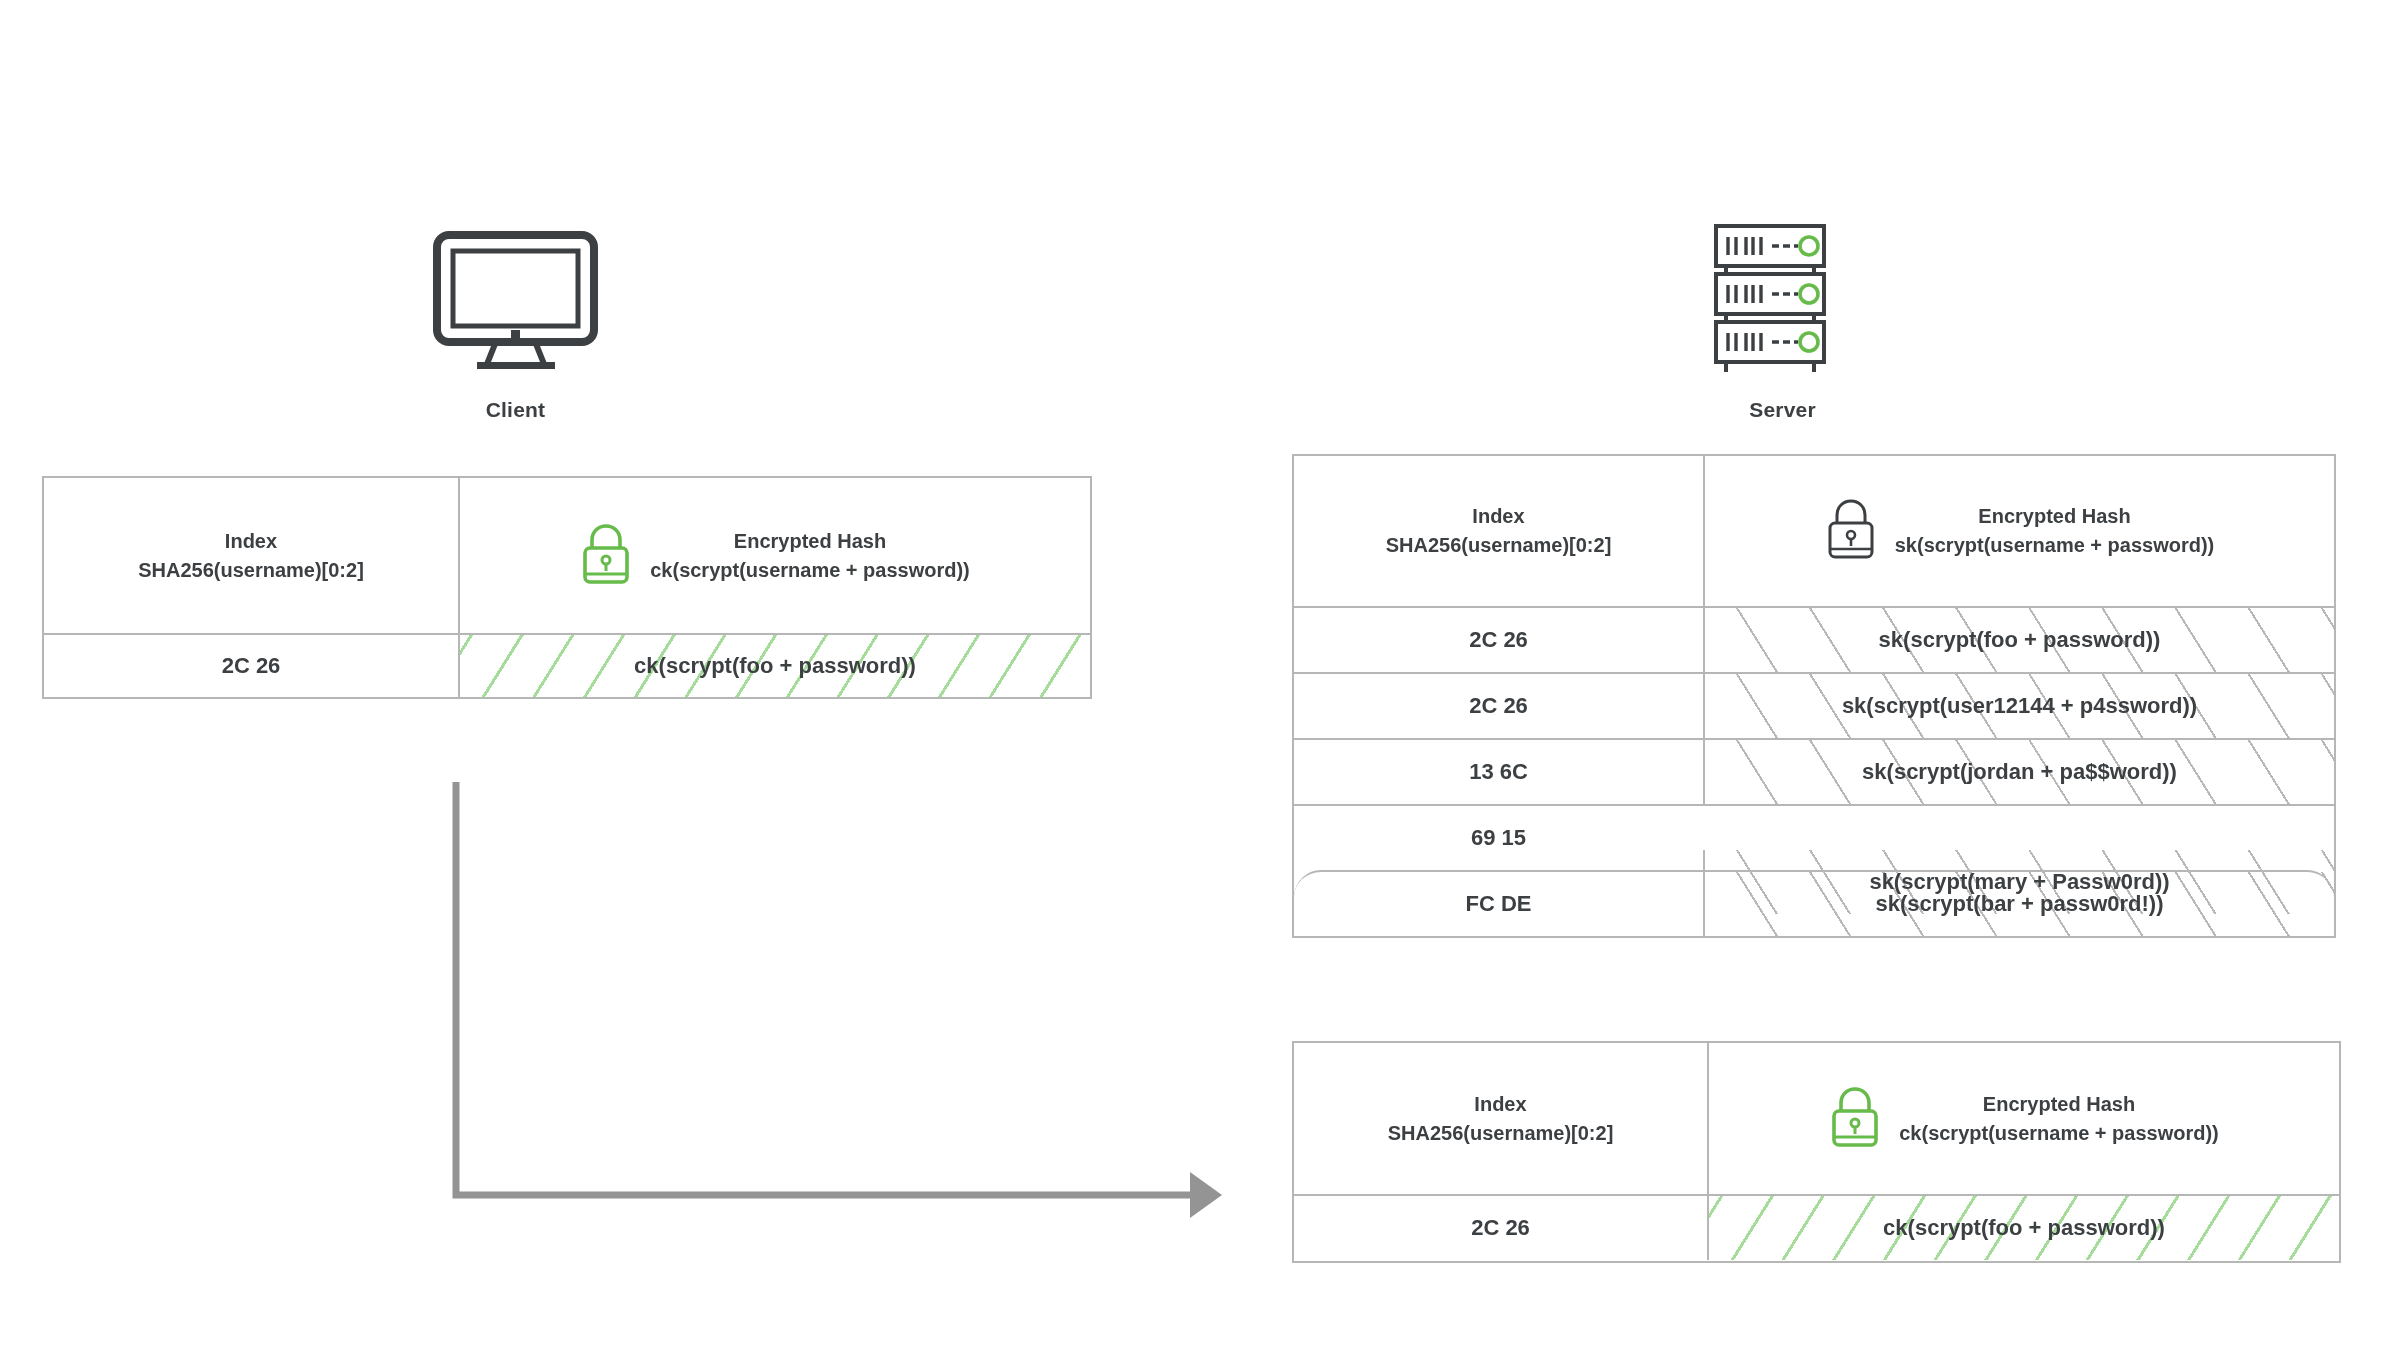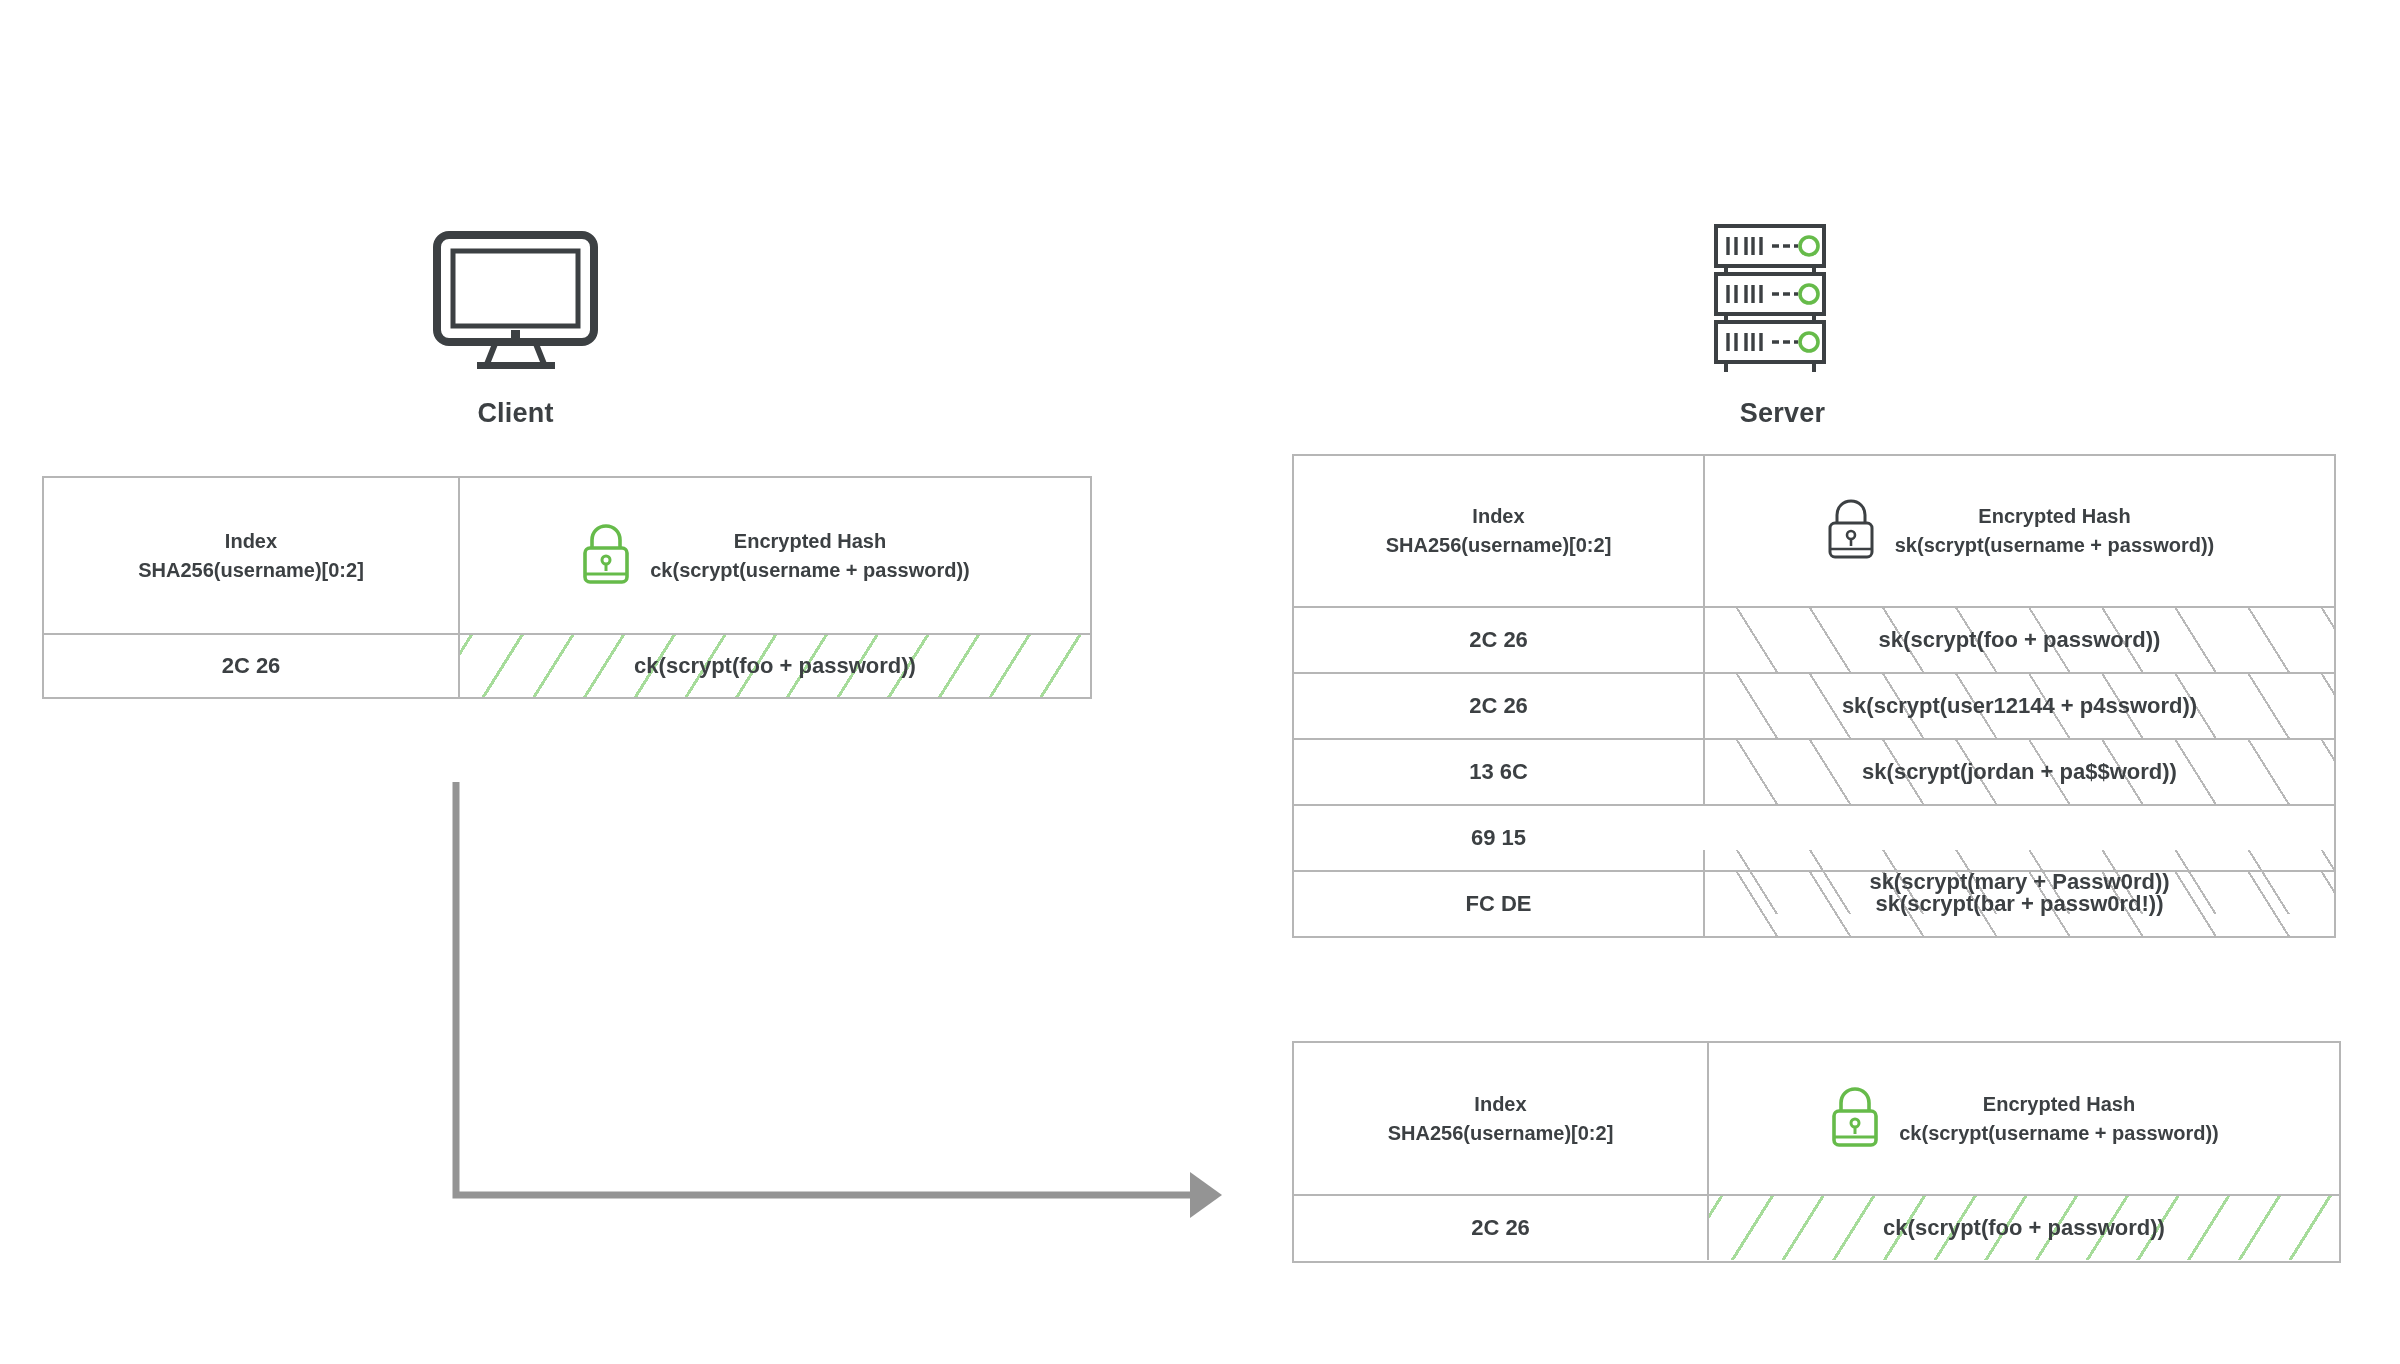--- a/index.html
+++ b/index.html
@@ -10,21 +10,21 @@
     position:relative;
     overflow:hidden;
     -webkit-font-smoothing:antialiased;
   }
   .stage{position:absolute;left:0;top:0;width:2400px;height:1364px;}
 
   
   .node-label{
     position:absolute;
     text-align:center;
-    font-size:27px;
+    font-size:21px;
     font-weight:bold;
     color:#3c4043;
     letter-spacing:.2px;
     white-space:nowrap;
   }
 
   
   .icon-box{position:absolute;}
 
   
@@ -236,21 +236,21 @@
     <div class="row" style="height:66px;">
       <div class="cell" style="width:409px;height:100%;">
         <span class="txt">69 15</span>
       </div>
       <div class="cell divider" style="flex:1;height:100%;margin-top:44px;">
         <span class="hatch-gray"></span>
         <span class="txt">sk(scrypt(mary + Passw0rd))</span>
       </div>
     </div>
 
-    <div class="row" style="height:66px;">
+    <div class="row" style="height:66px;border-radius:27px;">
       <div class="cell" style="width:409px;height:100%;">
         <span class="txt">FC DE</span>
       </div>
       <div class="cell divider" style="flex:1;height:100%;">
         <span class="hatch-gray"></span>
         <span class="txt">sk(scrypt(bar + passw0rd!))</span>
       </div>
     </div>
   </div>
 

